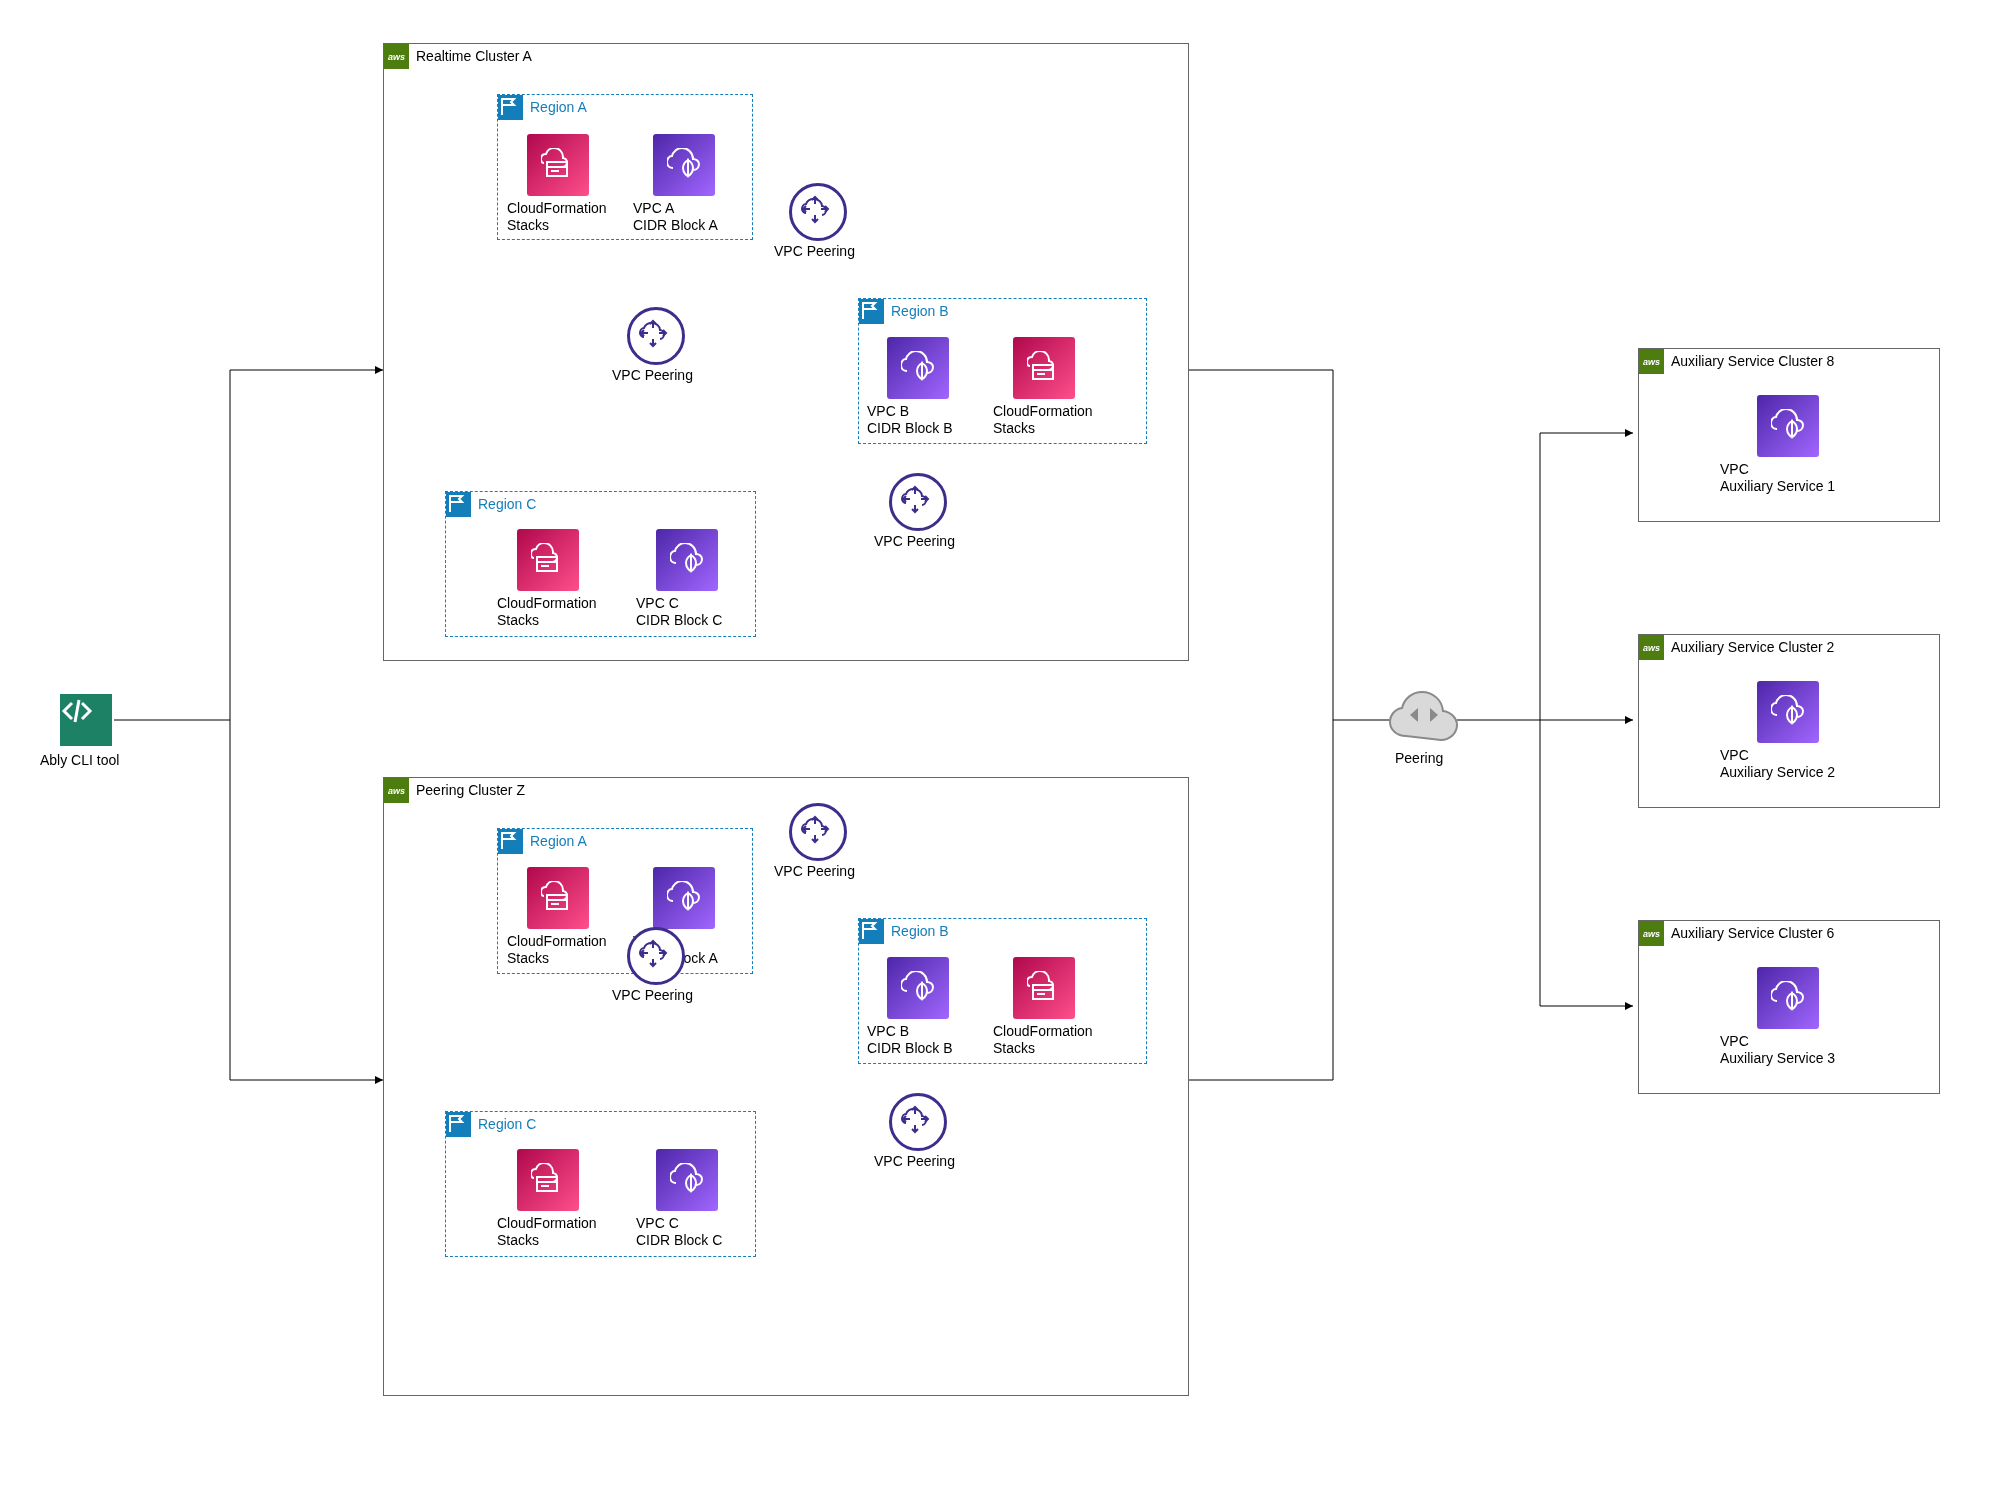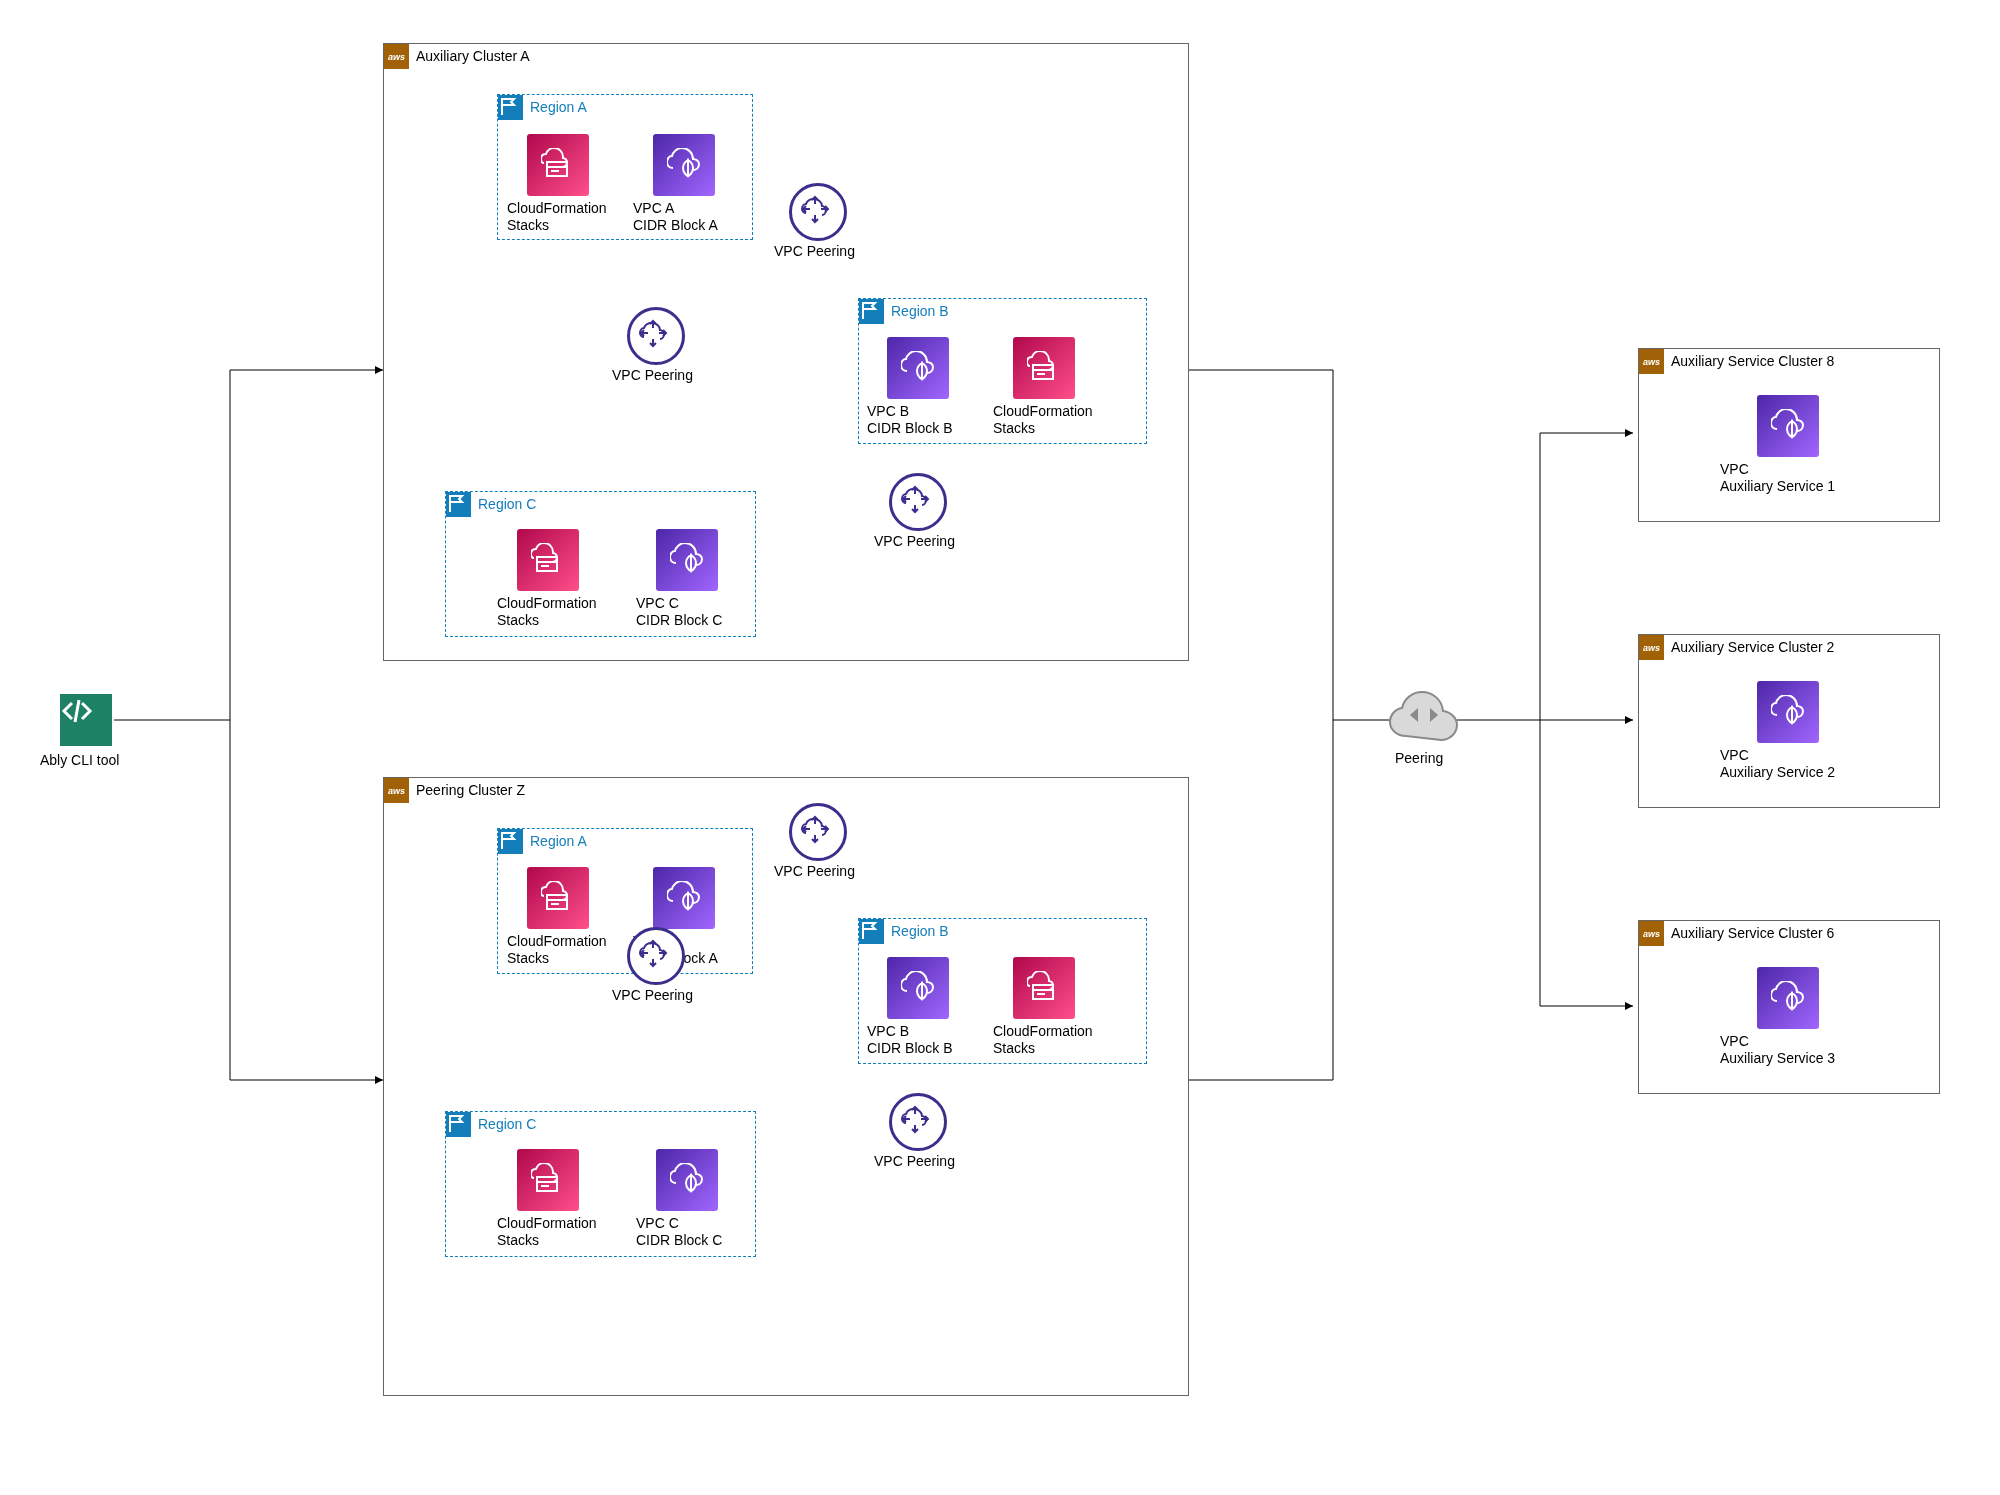--- a/index.html
+++ b/index.html
@@ -1,20 +1,20 @@
 <!DOCTYPE html>
 <html><head>
 <meta charset="utf-8">
 <style>
   html,body{margin:0;padding:0;background:#fff;font-family:Arial,Helvetica,sans-serif;}
   #stage{position:relative;width:2000px;height:1495px;}
   svg{position:absolute;top:0;left:0;}
   .lbl{position:absolute;font-size:14px;color:#000;line-height:1.2;white-space:pre;}
   .awsbox{position:absolute;border:1px solid #666;background:#fff;}
-  .awsbox .awstag{position:absolute;top:0;left:0;width:25px;height:25px;background:#a16207;display:flex;align-items:center;justify-content:center;}
+  .awsbox .awstag{position:absolute;top:0;left:0;width:25px;height:25px;background:#4d7c0f;display:flex;align-items:center;justify-content:center;}
   .awsbox .awstag span{color:#fff;font-size:9px;font-style:italic;font-weight:bold;}
   .awsbox .awstitle{position:absolute;top:4px;left:32px;font-size:14px;color:#000;}
   .regionbox{position:absolute;border:1px dashed #147eba;}
   .regionbox .regtag{position:absolute;top:0;left:0;width:25px;height:25px;background:#147eba;display:flex;align-items:center;justify-content:center;}
   .regionbox .regtitle{position:absolute;top:4px;left:32px;font-size:14px;color:#147eba;text-align:center;}
   .cf-icon{position:absolute;width:62px;height:62px;border-radius:3px;background:linear-gradient(135deg,#b0084d,#ff4f8b);}
   .cf-icon svg{position:absolute;top:14px;left:14px;}
   .vpc-icon{position:absolute;width:62px;height:62px;border-radius:3px;background:linear-gradient(135deg,#4d27a8,#a166ff);}
   .vpc-icon svg{position:absolute;top:14px;left:14px;}
   .peer-circle{position:absolute;width:52px;height:52px;border:3px solid #3b2e8c;border-radius:50%;background:#fff;}
@@ -98,21 +98,21 @@
         <polyline points="22,9 30,17 22,25" fill="none" stroke="#fff" stroke-width="3"></polyline>
         <line x1="19" y1="6" x2="15" y2="28" stroke="#fff" stroke-width="3"></line>
       </svg>
 </div>
 <div class="lbl" style="left:40px;top:752px;width:92px">Ably CLI tool</div>
 
 <div class="awsbox" style="left:383px;top:43px;width:804px;height:616px">
   <div class="awstag">
         <span>aws</span>
       </div>
-  <div class="awstitle">Auxiliary Cluster A</div>
+  <div class="awstitle">Realtime Cluster A</div>
 </div>
 
 <div class="regionbox" style="left:497px;top:94px;width:254px;height:144px">
   <div class="regtag">
         <svg width="22" height="22">
           <use href="#flag-glyph"></use>
         </svg>
       </div>
   <div class="regtitle">Region A</div>
 </div>

